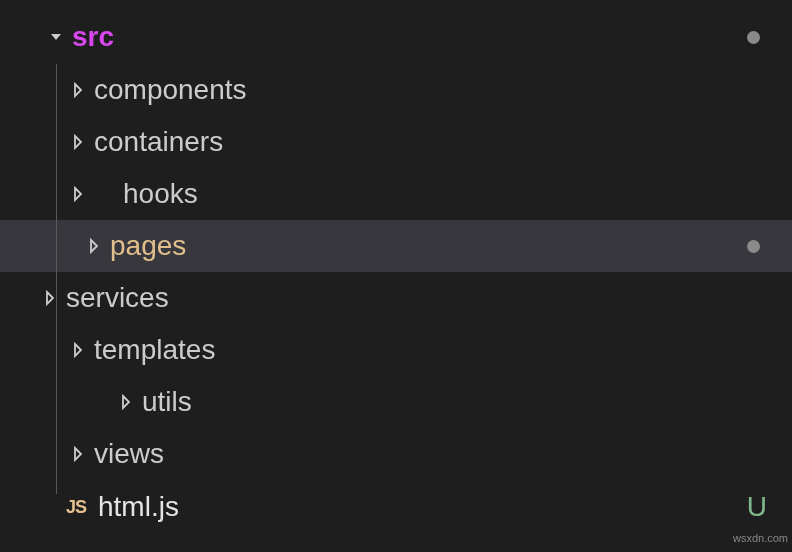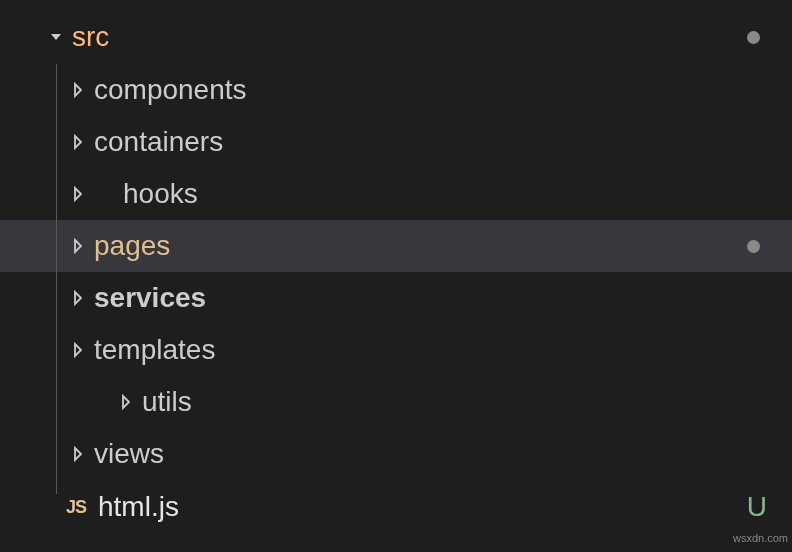--- a/index.html
+++ b/index.html
@@ -22,20 +22,21 @@
     }
     .tree-row {
       display: flex;
       align-items: center;
       height: 52px;
       position: relative;
       cursor: pointer;
     }
     .tree-row.selected {
       background: #37373d;
+      padding-left: 16px;
     }
     .indent-guide {
       position: absolute;
       width: 1px;
       background: #585858;
       top: 0;
       bottom: 0;
     }
     .chevron {
       display: inline-flex;
@@ -47,22 +48,22 @@
     }
     .chevron svg {
       width: 16px;
       height: 16px;
     }
     .label {
       font-size: 28px;
       line-height: 1;
     }
     .label.root {
-      color: #fdba74;
-      font-weight: 400;
+      color: #d946ef;
+      font-weight: 700;
     }
     .label.folder {
       color: #cccccc;
     }
     .label.folder-modified {
       color: #e2c08d;
     }
     .label.file-added {
       color: #e5e5e5;
     }
@@ -166,21 +167,21 @@
             <path d="M5 2 L11 8 L5 14 Z" fill="none" stroke="#cccccc" stroke-width="1.8"></path>
           </svg>
       </span>
       <span class="label folder-modified">pages</span>
     </div>
     <span class="status-dot"></span>
   </div>
 
   <div class="tree-row">
     <span class="indent-guide" style="left:56px;"></span>
-    <div class="row-content" style="padding-left:68px;font-weight:bold;">
+    <div class="row-content" style="padding-left:40px;">
       <span class="chevron">
         <svg viewBox="0 0 16 16">
             <path d="M5 2 L11 8 L5 14 Z" fill="none" stroke="#cccccc" stroke-width="1.8"></path>
           </svg>
       </span>
       <span class="label folder">services</span>
     </div>
   </div>
 
   <div class="tree-row">

